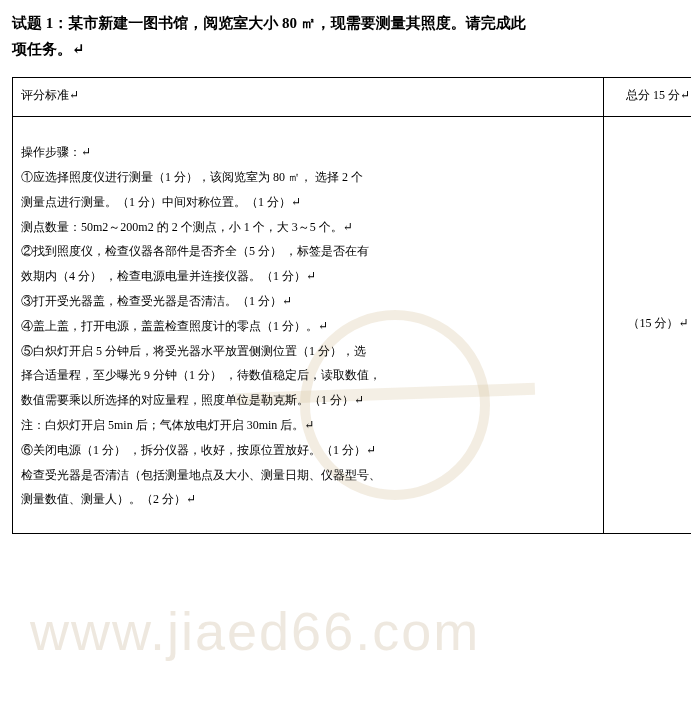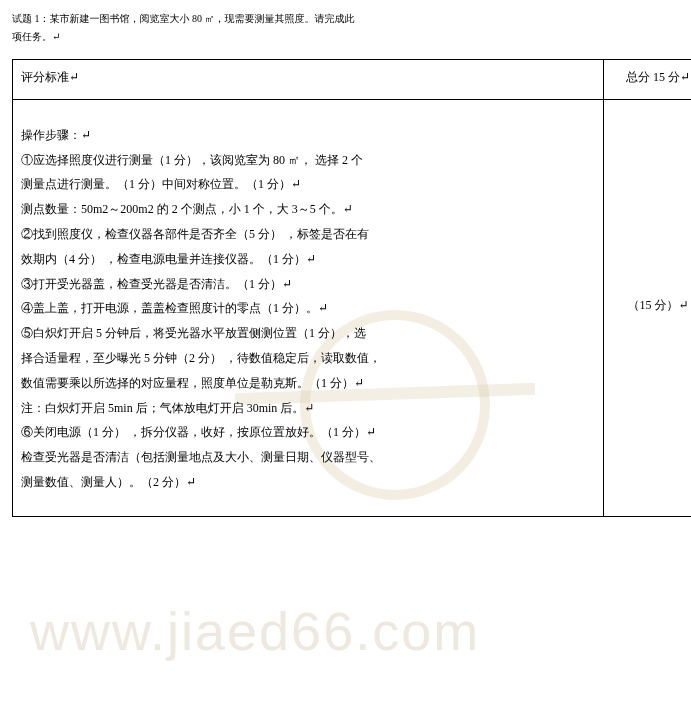--- a/index.html
+++ b/index.html
@@ -59,23 +59,24 @@
     height: 12px;
     background: rgba(214, 196, 160, 0.28);
     transform: rotate(-2deg);
   }
   .content {
     position: relative;
     z-index: 2;
   }
   .intro p {
     margin: 0 0 14px 0;
-    font-size: 10px;
+    font-size: 15px;
     line-height: 1.75;
     text-align: justify;
+    font-weight: bold;
   }
   table.grid {
     width: 666px;
     border-collapse: collapse;
     table-layout: fixed;
     margin-top: 4px;
   }
   table.grid td {
     border: 1px solid #000000;
     vertical-align: top;
@@ -132,21 +133,21 @@
         <td class="col-left">
           <div class="step">操作步骤：↵</div>
           <div class="step">①应选择照度仪进行测量（1 分），该阅览室为 80 ㎡， 选择 2 个</div>
           <div class="step">测量点进行测量。（1 分）中间对称位置。（1 分）↵</div>
           <div class="step">测点数量：50m2～200m2 的 2 个测点，小 1 个，大 3～5 个。↵</div>
           <div class="step">②找到照度仪，检查仪器各部件是否齐全（5 分） ，标签是否在有</div>
           <div class="step">效期内（4 分） ，检查电源电量并连接仪器。（1 分）↵</div>
           <div class="step">③打开受光器盖，检查受光器是否清洁。（1 分）↵</div>
           <div class="step">④盖上盖，打开电源，盖盖检查照度计的零点（1 分）。↵</div>
           <div class="step">⑤白炽灯开启 5 分钟后，将受光器水平放置侧测位置（1 分），选</div>
-          <div class="step">择合适量程，至少曝光 5 分钟（2 分） ，待数值稳定后，读取数值，</div>
+          <div class="step">择合适量程，至少曝光 9 分钟（1 分） ，待数值稳定后，读取数值，</div>
           <div class="step">数值需要乘以所选择的对应量程，照度单位是勒克斯。（1 分）↵</div>
           <div class="step">注：白炽灯开启 5min 后；气体放电灯开启 30min 后。↵</div>
           <div class="step">⑥关闭电源（1 分） ，拆分仪器，收好，按原位置放好。（1 分）↵</div>
           <div class="step">检查受光器是否清洁（包括测量地点及大小、测量日期、仪器型号、</div>
           <div class="step tight">测量数值、测量人）。（2 分）↵</div>
         </td>
         <td class="col-right">（15 分）↵</td>
       </tr>
     </tbody>
       </table>

